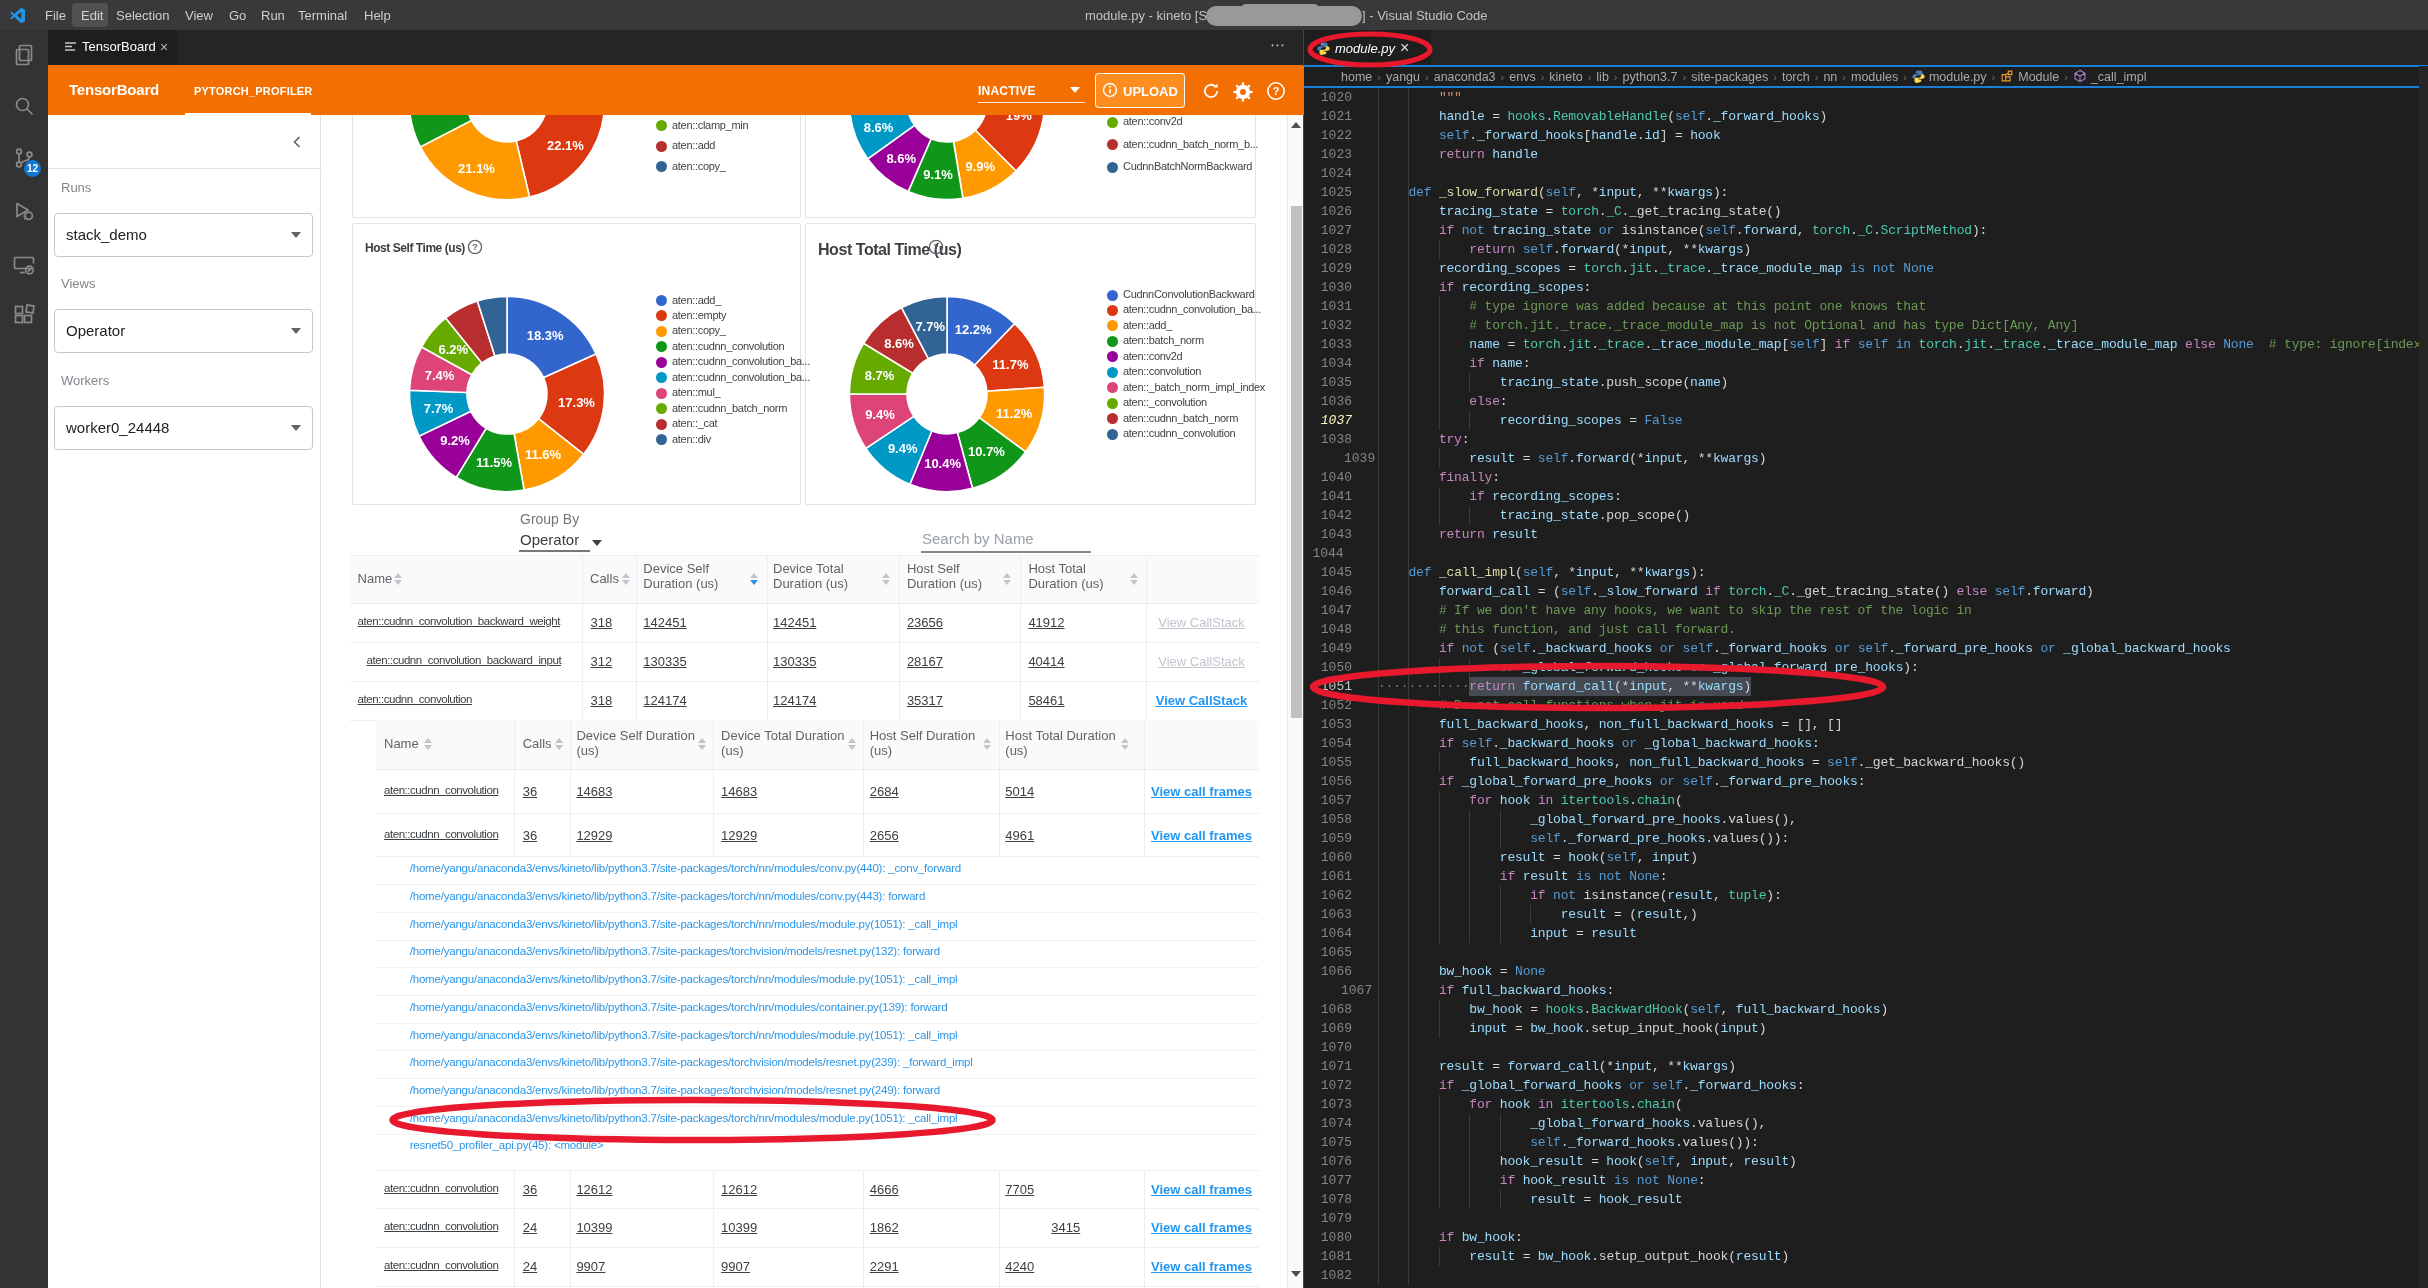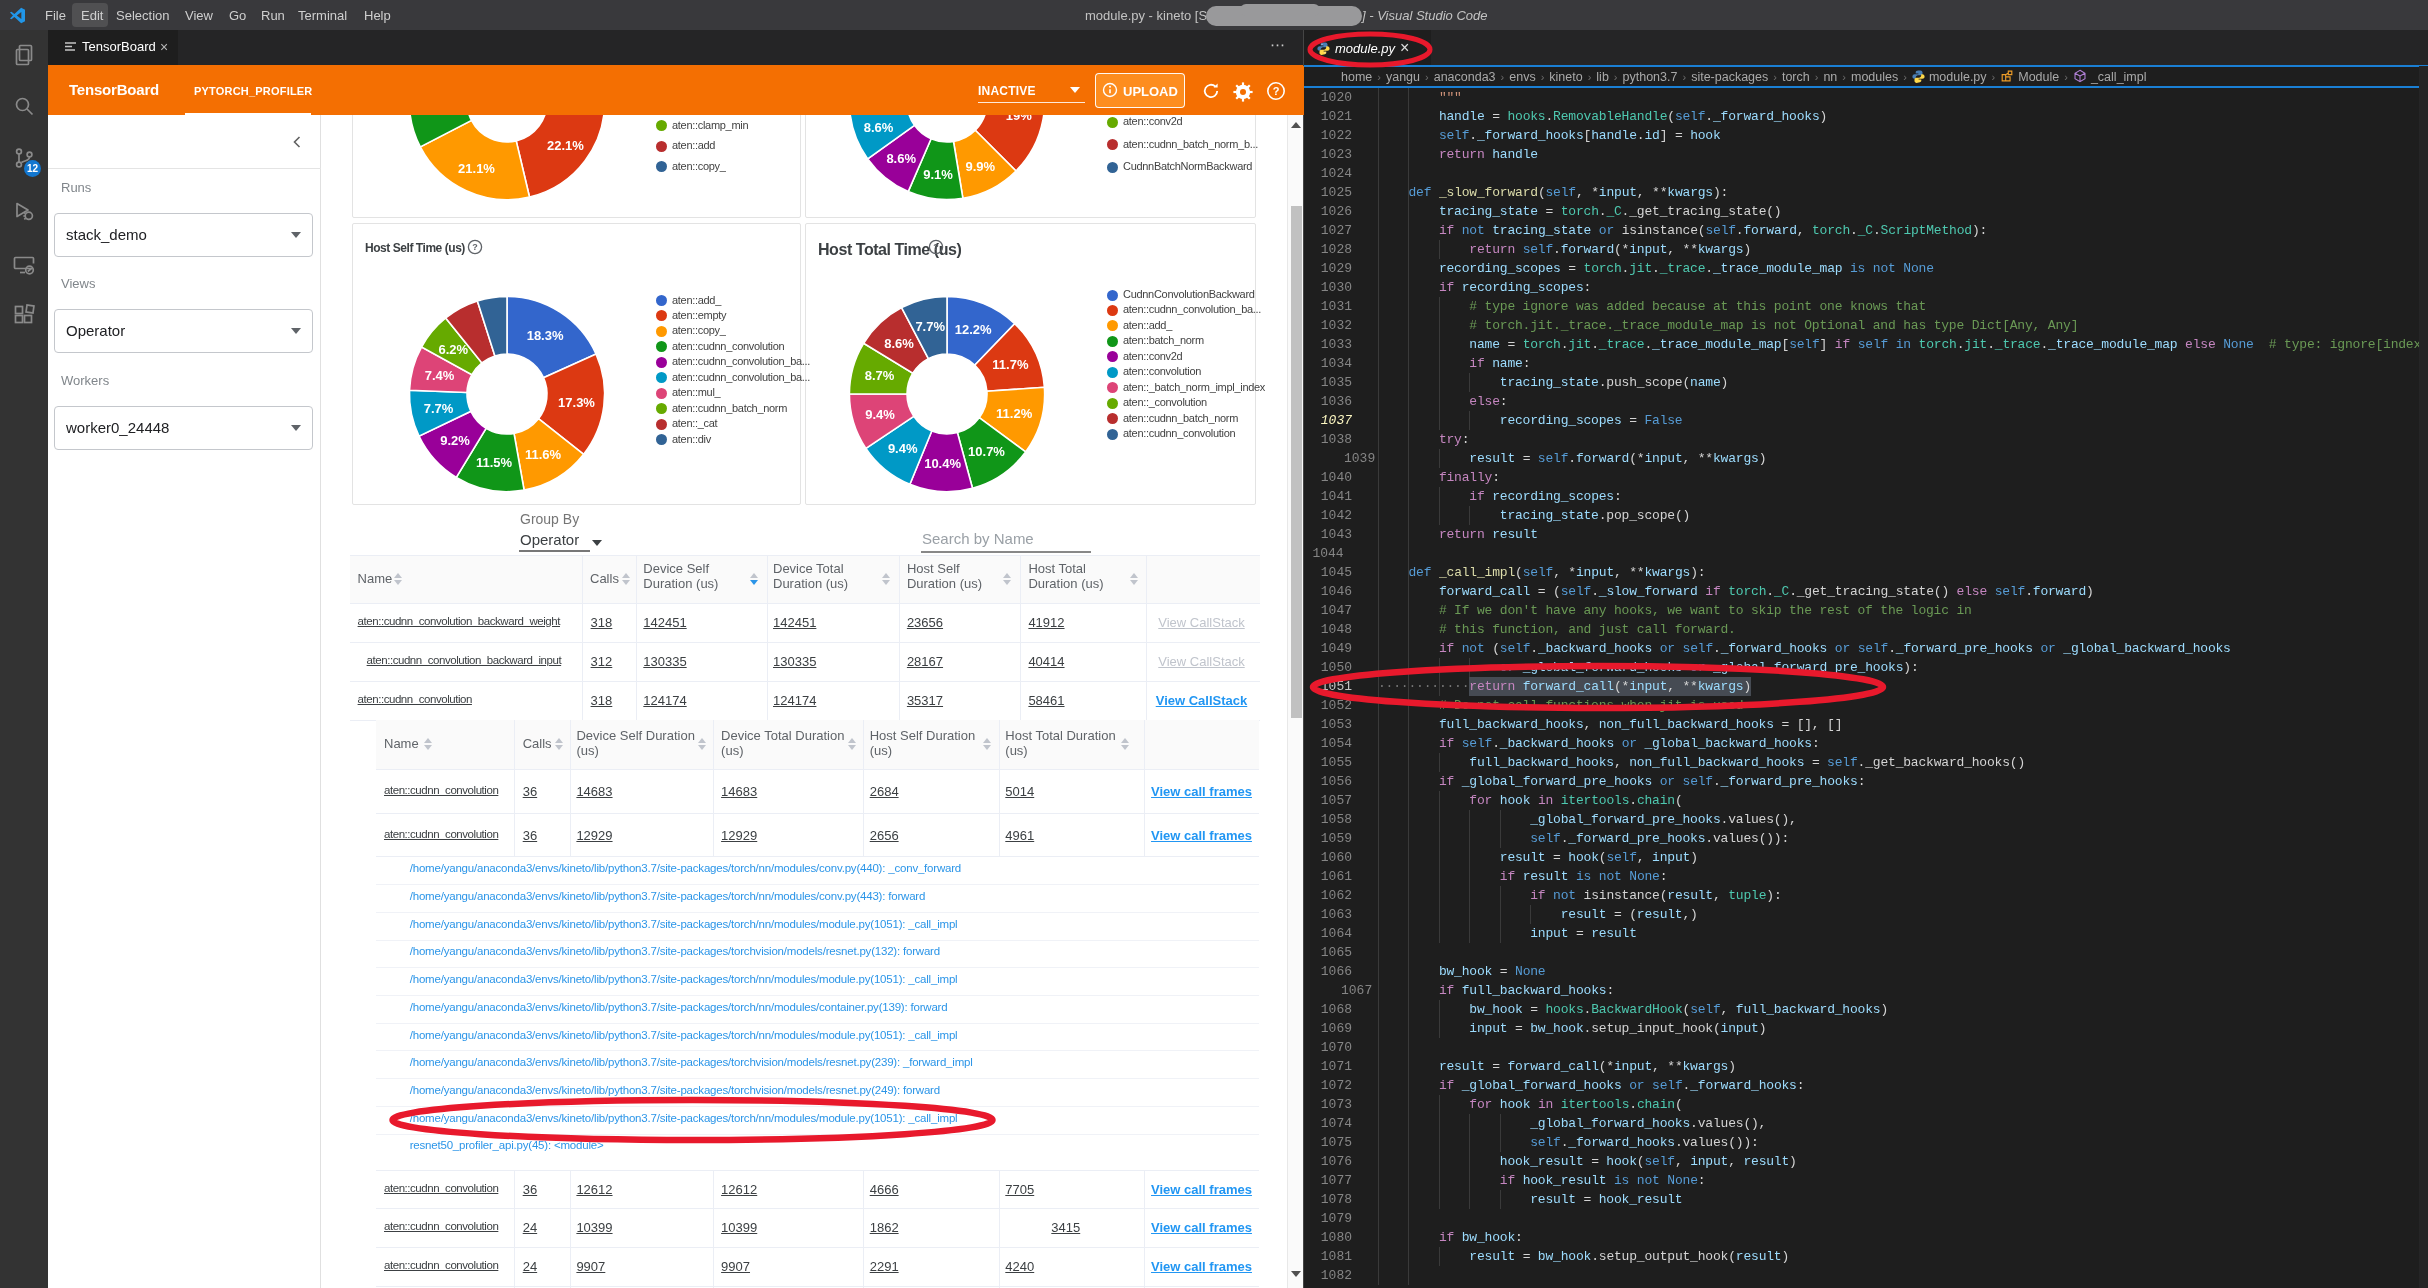--- a/index.html
+++ b/index.html
@@ -24,21 +24,21 @@
 <div class="a" style="left:72px;top:3px;width:36px;height:24px;background:#505052;border-radius:4px;"></div>
 <div class="a" style="left:45px;top:8px;font-size:13px;color:#cfcfcf;">File</div>
 <div class="a" style="left:81px;top:8px;font-size:13px;color:#cfcfcf;">Edit</div>
 <div class="a" style="left:116px;top:8px;font-size:13px;color:#cfcfcf;">Selection</div>
 <div class="a" style="left:185px;top:8px;font-size:13px;color:#cfcfcf;">View</div>
 <div class="a" style="left:229px;top:8px;font-size:13px;color:#cfcfcf;">Go</div>
 <div class="a" style="left:261px;top:8px;font-size:13px;color:#cfcfcf;">Run</div>
 <div class="a" style="left:298px;top:8px;font-size:13px;color:#cfcfcf;">Terminal</div>
 <div class="a" style="left:364px;top:8px;font-size:13px;color:#cfcfcf;">Help</div>
 <div class="a" style="left:1085px;top:8px;font-size:13px;color:#c3c3c3;white-space:pre;">module.py - kineto [SSH: </div>
-<div class="a" style="left:1362px;top:8px;font-size:13px;color:#c3c3c3;white-space:pre;font-style:italic;">] - Visual Studio Code</div>
+<div class="a" style="left:1362px;top:8px;font-size:13px;color:#c3c3c3;white-space:pre;">] - Visual Studio Code</div>
 <div class="a" style="left:1206px;top:6px;width:156px;height:20px;background:#99999b;border-radius:10px;"></div>
 <div class="a" style="left:1240px;top:4px;width:80px;height:12px;background:#99999b;border-radius:6px;"></div>
 <div class="a" style="left:0;top:30px;width:48px;height:1258px;background:#333333;"></div>
 <svg class="a" style="left:12px;top:43px" width="24" height="24" viewBox="0 0 24 24">
 <rect x="7.5" y="2.5" width="12" height="15" rx="1" fill="none" stroke="#8a8a8a" stroke-width="1.7"></rect>
 <rect x="4.5" y="6.5" width="12" height="15" rx="1" fill="none" stroke="#8a8a8a" stroke-width="1.7"></rect>
   </svg>
 <svg class="a" style="left:12px;top:94px" width="24" height="24" viewBox="0 0 24 24">
 <circle cx="10.5" cy="10.5" r="6" fill="none" stroke="#8a8a8a" stroke-width="1.7"></circle>
     <path d="M15 15 20.5 20.5" fill="none" stroke="#8a8a8a" stroke-width="1.7"></path>

